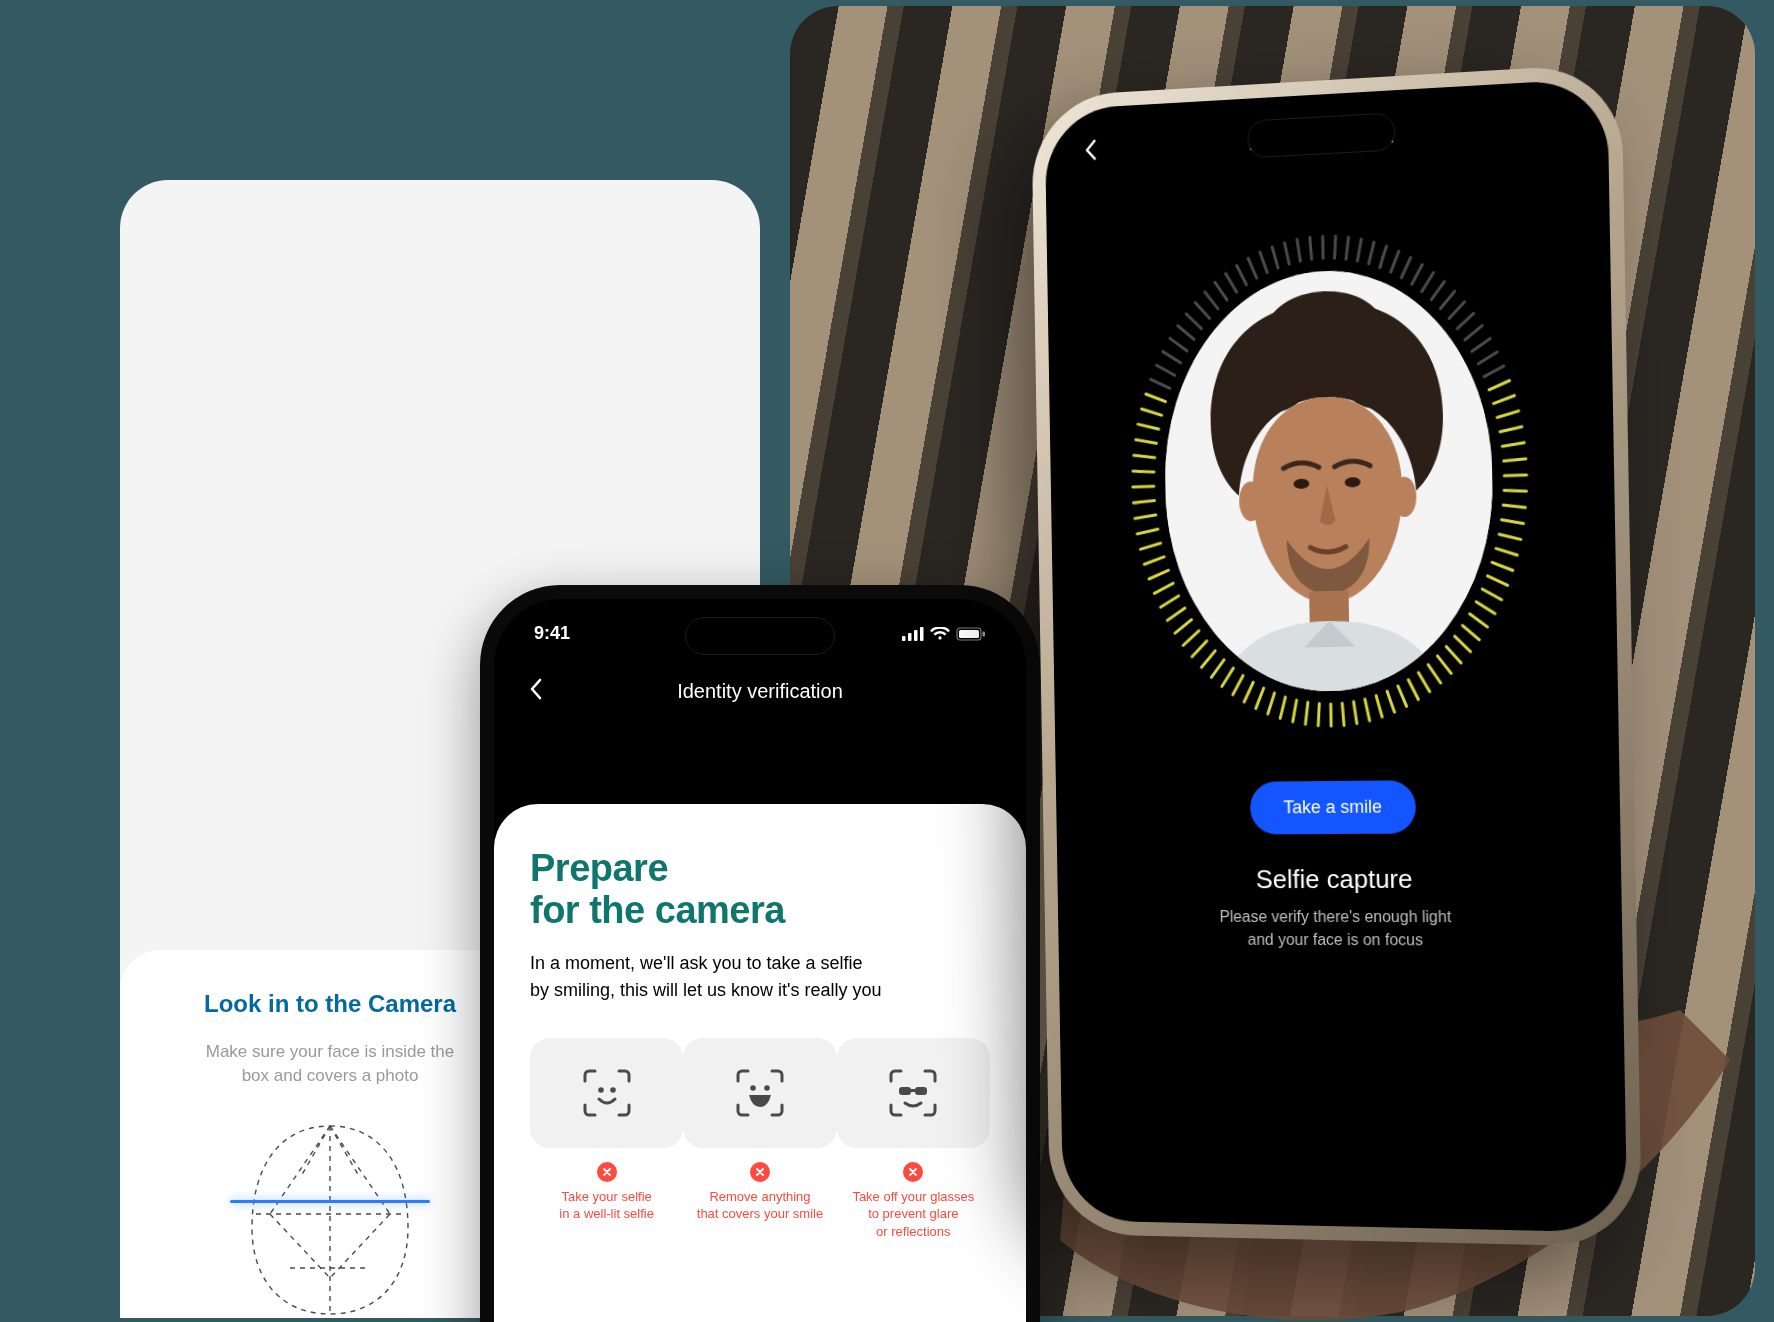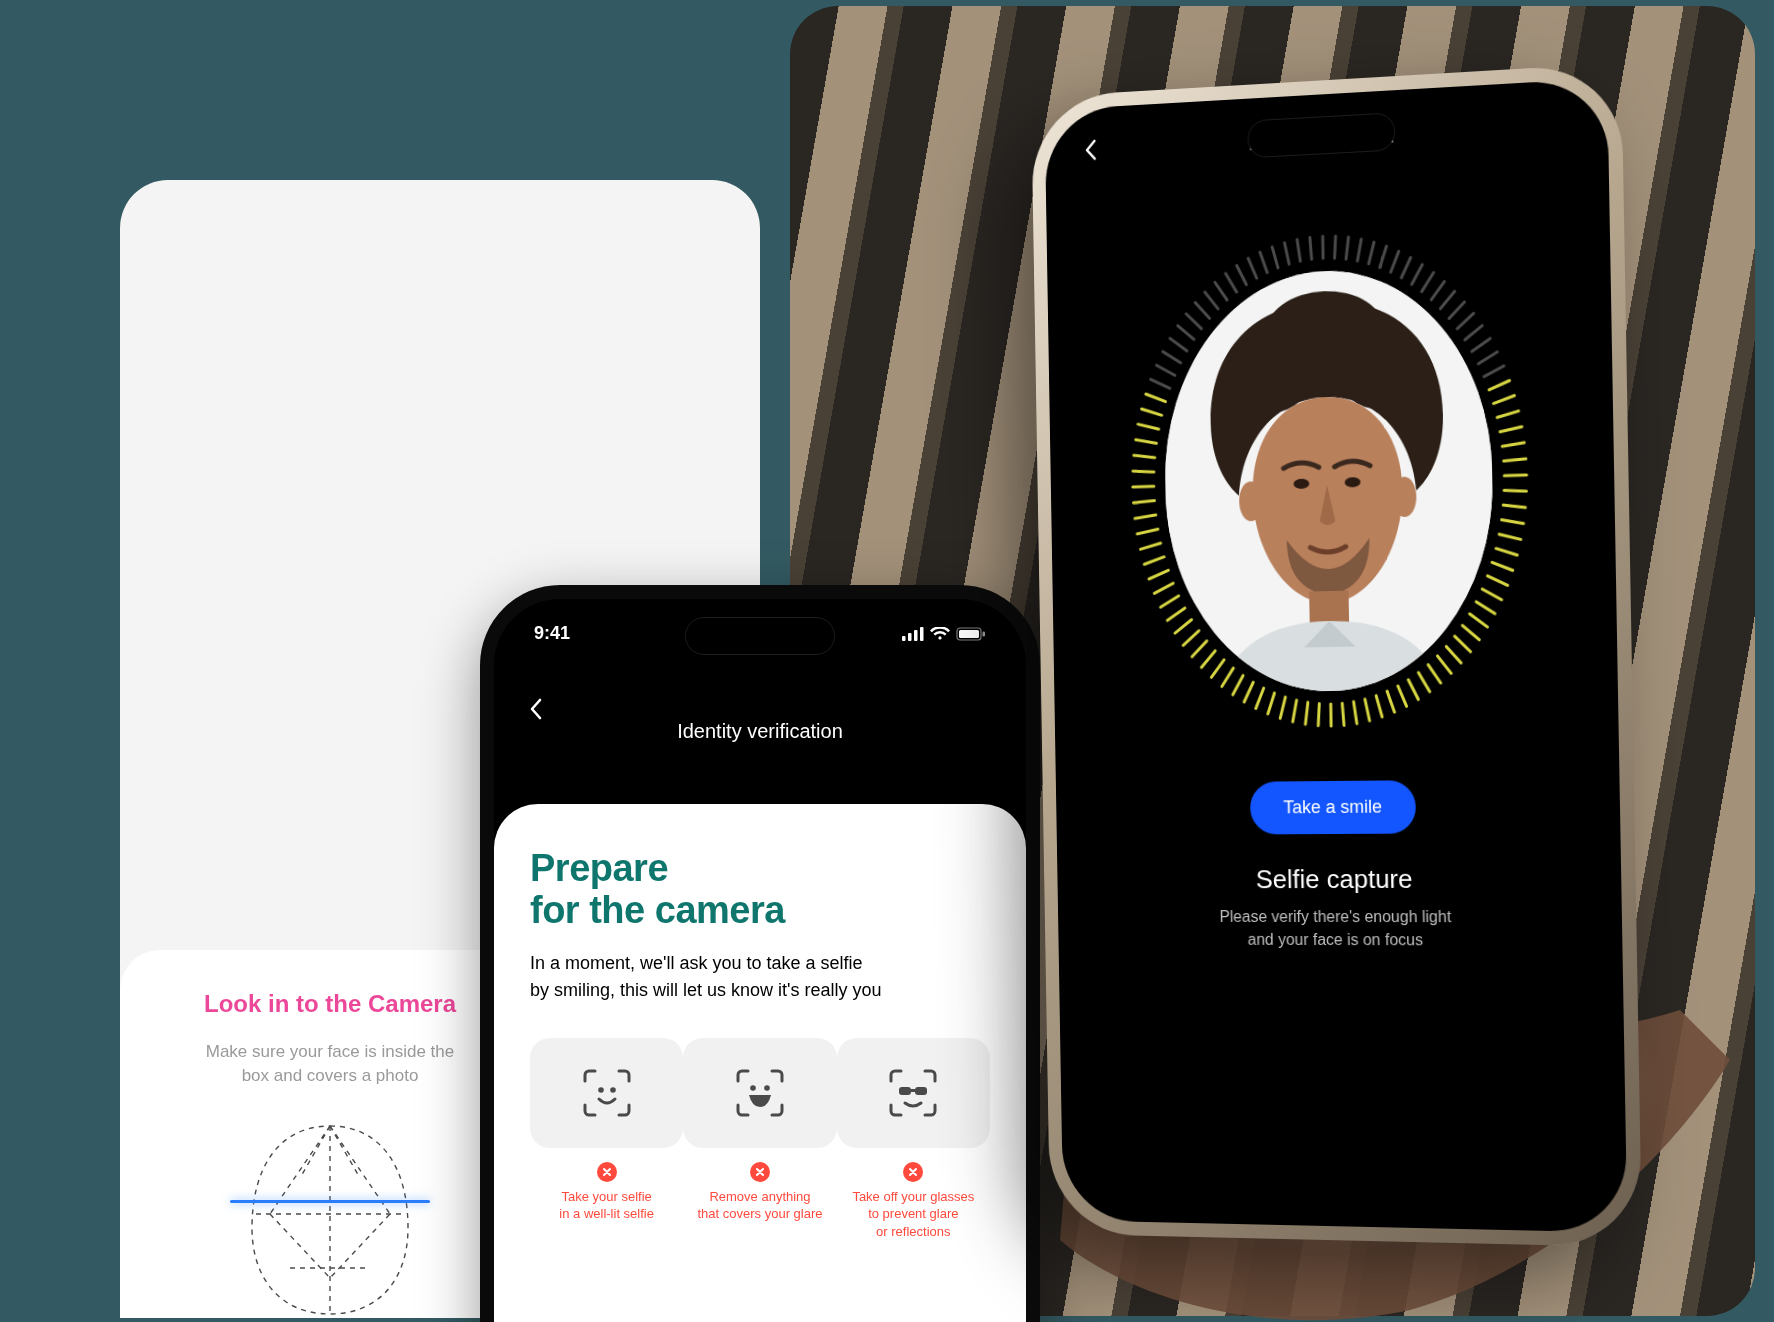--- a/index.html
+++ b/index.html
@@ -7,36 +7,36 @@
 
   
   .blank-card{position:absolute;left:120px;top:180px;width:640px;height:960px;background:#f4f4f4;border-radius:48px;}
 
   
   .photo-card{position:absolute;left:790px;top:6px;width:965px;height:1310px;border-radius:48px;overflow:hidden;
     background:repeating-linear-gradient(100deg,#2a2622 0 48px,#a3917a 48px 96px,#4a4136 96px 112px);}
 
   
   .look-panel{position:absolute;left:120px;top:950px;width:420px;padding:40px 40px 0;background:#fff;border-top-left-radius:40px;border-top-right-radius:40px;text-align:center;}
-  .look-panel h3{font-size:24px;font-weight:600;color:#ec4899;}
+  .look-panel h3{font-size:24px;font-weight:600;color:#0369a1;}
   .look-panel p{margin-top:22px;font-size:17px;line-height:1.4;color:#9a9a9a;}
   .head-wire{margin:30px auto 0;width:200px;height:200px;position:relative;}
   .head-wire svg{width:100%;height:100%;}
   .scan-line{position:absolute;left:0;top:82px;width:100%;height:3px;background:#2a7dff;border-radius:2px;box-shadow:0 0 10px rgba(70,150,255,.7);}
 
   
   .phone-center{position:absolute;left:480px;top:585px;width:560px;height:1110px;border-radius:80px;background:#0a0a0a;padding:14px;box-shadow:0 20px 60px rgba(0,0,0,.4);}
   .phone-screen{width:100%;height:100%;border-radius:66px;background:#000;overflow:hidden;position:relative;}
   .notch{position:absolute;top:18px;left:50%;transform:translateX(-50%);width:150px;height:38px;background:#000;border-radius:22px;z-index:5;border:1px solid #1c1c1c;}
   .status-bar{display:flex;align-items:center;justify-content:space-between;padding:24px 40px 0;color:#fff;font-size:18px;font-weight:600;}
   .status-right{display:flex;align-items:center;gap:6px;}
   .status-right svg{display:block;}
   .head-bar{display:flex;align-items:center;justify-content:center;position:relative;margin-top:36px;padding:0 30px;}
   .head-bar .back{position:absolute;left:34px;color:#fff;font-size:24px;}
-  .head-bar .title{color:#fff;font-size:20px;font-weight:500;margin-top:40px;}
+  .head-bar .title{color:#fff;font-size:20px;font-weight:500;}
   .white-sheet{position:absolute;left:0;right:0;top:205px;bottom:0;background:#fff;border-top-left-radius:44px;border-top-right-radius:44px;padding:44px 36px;}
   .white-sheet h2{font-size:38px;font-weight:600;letter-spacing:-0.5px;color:#0f766e;line-height:1.1;}
   .white-sheet .sub{margin-top:18px;font-size:18px;line-height:1.5;color:#000000;}
   .tips{margin-top:34px;display:flex;}
   .tip{flex:1;text-align:center;}
   .tip-icon{width:100%;height:110px;background:#f1f1f1;border-radius:20px;display:flex;align-items:center;justify-content:center;}
   .tip-icon svg{width:56px;height:56px;}
   .badge-x{margin:14px auto 6px;width:20px;height:20px;border-radius:50%;background:#ff4a3d;display:flex;align-items:center;justify-content:center;}
   .badge-x svg{width:10px;height:10px;}
   .tip .cap{font-size:13px;line-height:1.35;color:#ff4a3d;}
@@ -191,21 +191,21 @@
                 </g>
               </svg>
           </div>
           <div class="badge-x">
               <svg viewBox="0 0 10 10">
                 <path d="M2 2 L8 8 M8 2 L2 8" stroke="#fff" stroke-width="2" stroke-linecap="round"></path>
               </svg>
             </div>
           <div class="cap">
             <span>Remove anything</span><br>
-            <span>that covers your glare</span>
+            <span>that covers your smile</span>
           </div>
         </div>
 
         <div class="tip">
           <div class="tip-icon">
             <svg viewBox="0 0 56 56">
                 <g fill="none" stroke="#4a4a4a" stroke-width="3" stroke-linecap="round">
                   <path d="M6 16 V10 a4 4 0 0 1 4-4 h6 M50 16 V10 a4 4 0 0 0-4-4 h-6 M6 40 v6 a4 4 0 0 0 4 4 h6 M50 40 v6 a4 4 0 0 1-4 4 h-6"></path>
                 </g>
                 <g fill="#4a4a4a">

